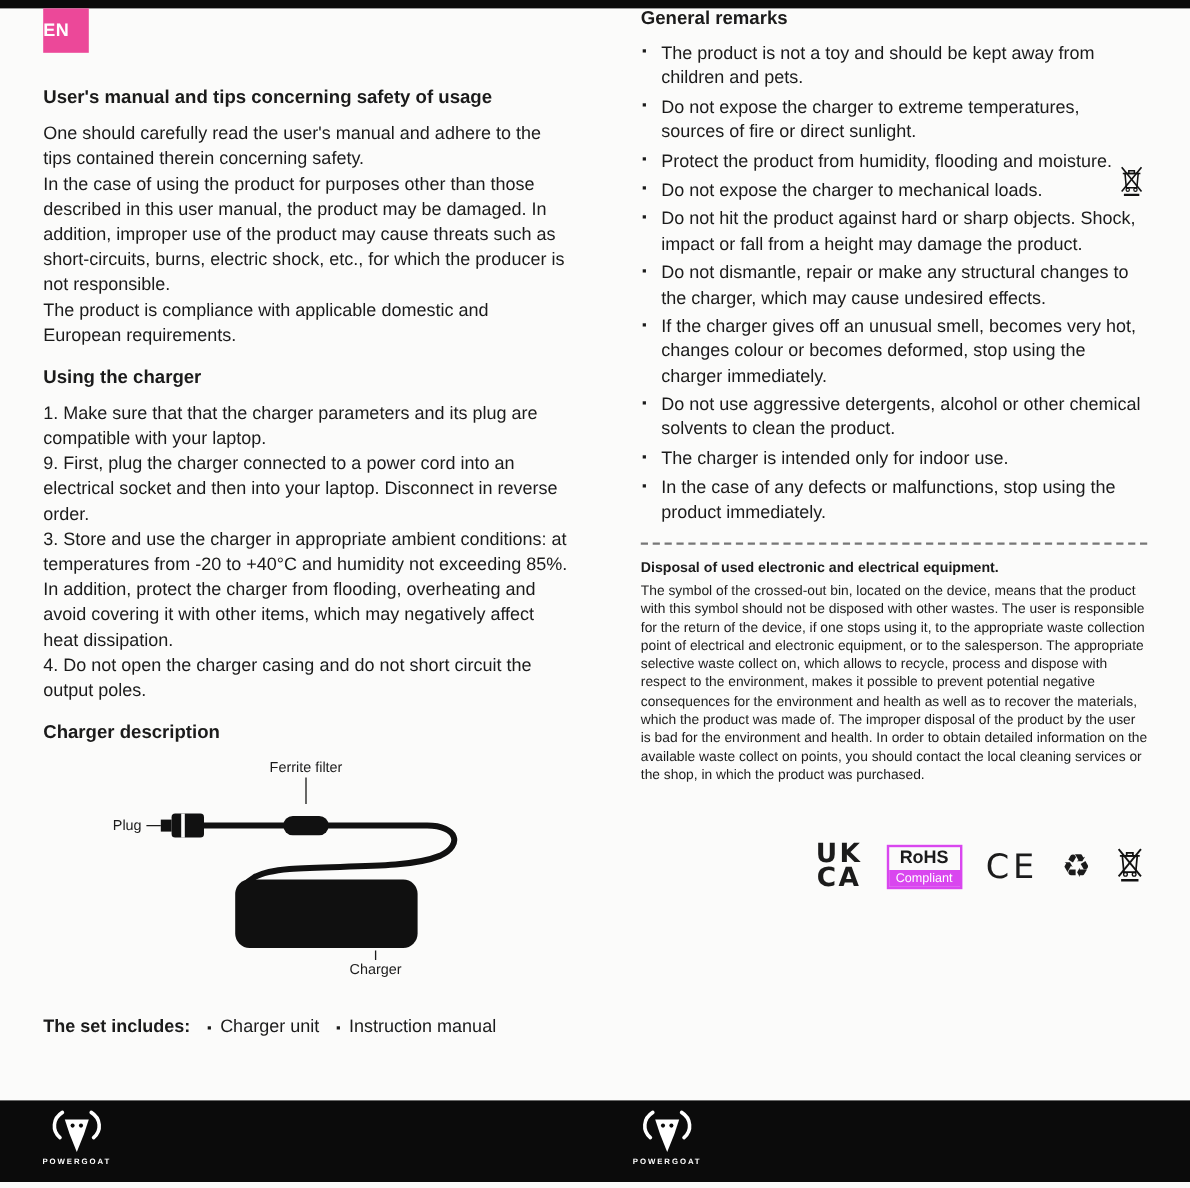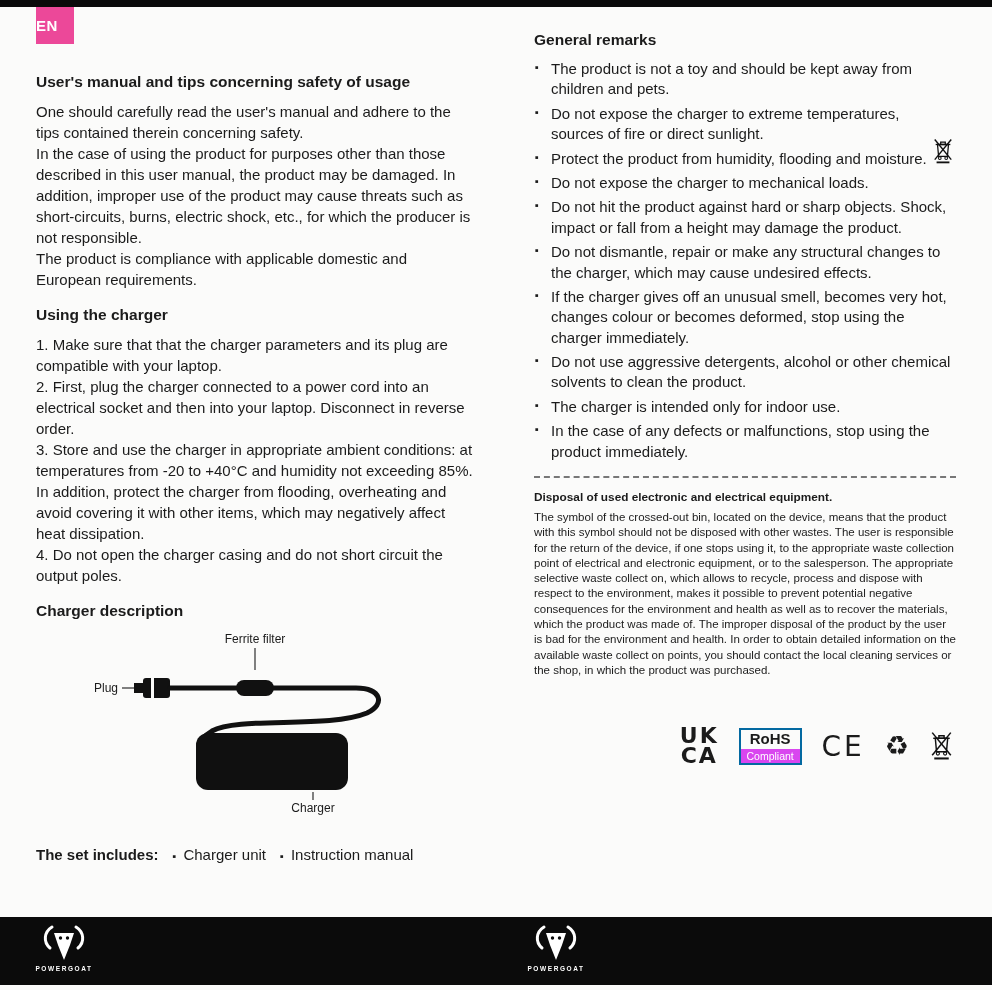--- a/index.html
+++ b/index.html
@@ -10,21 +10,21 @@
     font-family:"Liberation Sans", sans-serif;
   }
   .top-strip { position:absolute; top:0; left:0; right:0; height:7px; background:#0a0a0a; }
   .lang-badge {
     position:absolute; top:7px; left:36px; width:38px; height:37px; background:#ec4899;
     color:#fff; font-weight:bold; font-size:15px; display:flex; align-items:center;
     justify-content:flex-start; letter-spacing:.5px;
   }
   .content { position:absolute; top:7px; left:36px; right:36px; bottom:80px; display:flex; gap:58px; }
   .col-left { width:440px; padding-top:66px; }
-  .col-right { flex:1; padding-top:24px; }
+  .col-right { flex:1; }
 
   .section-heading { font-size:15.5px; font-weight:bold; margin:0 0 10px; }
   .mt { margin-top:16px; }
   .para { font-size:15px; line-height:1.40; white-space:pre-line; margin:0 0 8px; }
   .num-item { font-size:15px; line-height:1.40; }
 
   .bullet-list { list-style:none; margin:2px 0 0; padding:0; }
   .bullet-list li { position:relative; padding-left:17px; font-size:15px; line-height:1.36; margin:0 0 4px; }
   .bullet-list li::before { content:"▪"; position:absolute; left:1px; top:1px; font-size:11px; }
 
@@ -34,21 +34,21 @@
 
   .diagram-wrap { margin:6px 0 0 44px; }
 
   .set-row { margin-top:26px; font-size:15px; display:flex; gap:14px; align-items:baseline; }
   .set-label { font-weight:bold;text-align:center; }
   .set-item { position:relative; }
   .set-item::before { content:"▪"; margin-right:7px; font-size:11px; }
 
   .cert-row { display:flex; justify-content:flex-end; align-items:center; gap:20px; margin-top:48px; padding-right:2px; }
   .ukca { font-weight:bold; font-size:22px; line-height:0.92; letter-spacing:2px; font-family:"DejaVu Sans", sans-serif;text-align:center; }
-  .rohs { border:2px solid #0369a1; text-align:center; }
+  .rohs { border:2px solid #d946ef; text-align:center; }
   .rohs-top { font-weight:bold; font-size:15px; padding:0 9px; line-height:1.25; }
   .rohs-bottom { background:#d946ef; color:#fff; font-size:10.5px; padding:1px 5px; }
   .ce { font-size:28px; letter-spacing:3px; font-family:"DejaVu Sans", sans-serif; }
   .recycle { font-size:27px; line-height:1; }
 
   .weee-top { position:absolute; top:136px; right:38px; }
 
   .footer { position:absolute; left:0; right:0; bottom:5px; height:68px; background:#0b0b0b; }
   .logo { position:absolute; top:5px; width:64px; text-align:center; color:#fff; }
   .logo-left { left:32px; }
@@ -82,21 +82,21 @@
 
     <div class="col-left">
       <h2 class="section-heading">User's manual and tips concerning safety of usage</h2>
       <p class="para">One should carefully read the user's manual and adhere to the tips contained therein concerning safety.
 In the case of using the product for purposes other than those described in this user manual, the product may be damaged. In addition, improper use of the product may cause threats such as short-circuits, burns, electric shock, etc., for which the producer is not responsible.
 The product is compliance with applicable domestic and European requirements.</p>
 
       <h2 class="section-heading mt">Using the charger</h2>
       <div class="num-list">
         <div class="num-item">1. Make sure that that the charger parameters and its plug are compatible with your laptop.</div>
-        <div class="num-item">2. First, plug the charger connected to a power cord into an electrical socket and then into your laptop. Disconnect in reverse order.</div>
+        <div class="num-item">9. First, plug the charger connected to a power cord into an electrical socket and then into your laptop. Disconnect in reverse order.</div>
         <div class="num-item">3. Store and use the charger in appropriate ambient conditions: at temperatures from -20 to +40°C and humidity not exceeding 85%. In addition, protect the charger from flooding, overheating and avoid covering it with other items, which may negatively affect heat dissipation.</div>
         <div class="num-item">4. Do not open the charger casing and do not short circuit the output poles.</div>
       </div>
 
       <h2 class="section-heading mt">Charger description</h2>
 
       <div class="diagram-wrap">
         <svg width="380" height="186" viewBox="0 0 380 186">
           <text x="175" y="13" text-anchor="middle" font-size="12" fill="#1b1b1b">Ferrite filter</text>
           <line x1="175" y1="18" x2="175" y2="40" stroke="#1b1b1b" stroke-width="1.1"></line>

